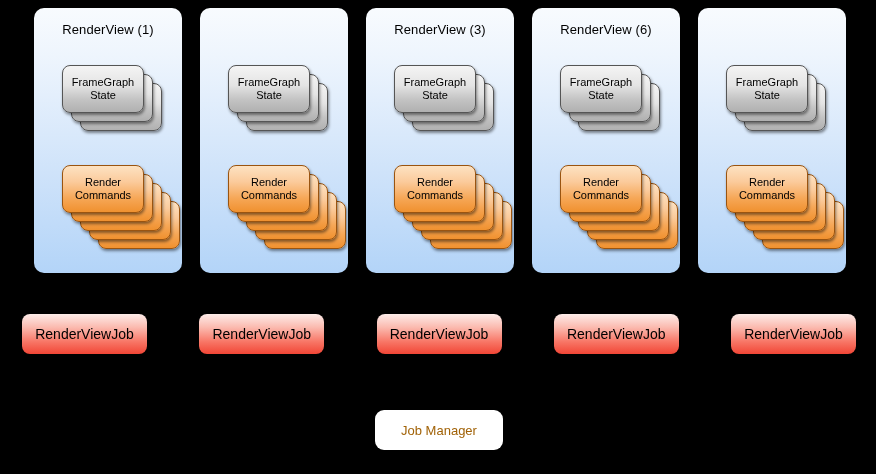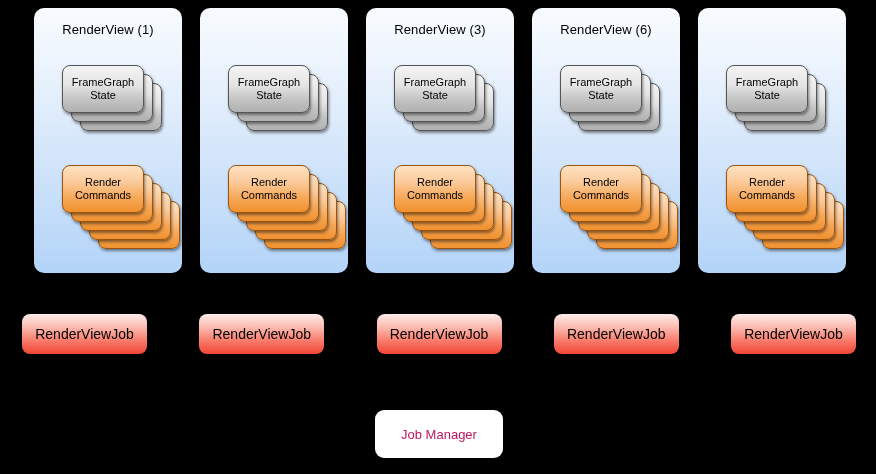--- a/index.html
+++ b/index.html
@@ -134,29 +134,29 @@
     color: #000000;
     box-sizing: border-box;
   }
 
   
   .job-manager {
     position: absolute;
     left: 375px;
     top: 410px;
     width: 128px;
-    height: 48px;
+    height: 40px;
     border-radius: 9px;
     background: #ffffff;
     box-shadow: 2px 3px 4px rgba(0,0,0,0.55);
     display: flex;
     align-items: center;
     justify-content: center;
     font-size: 13px;
-    color: #be185d;
+    color: #a16207;
     box-sizing: border-box;
   }
 </style>
 </head>
 <body>
 
 <div id="diagram">
 
   <div class="panels-row">
 

